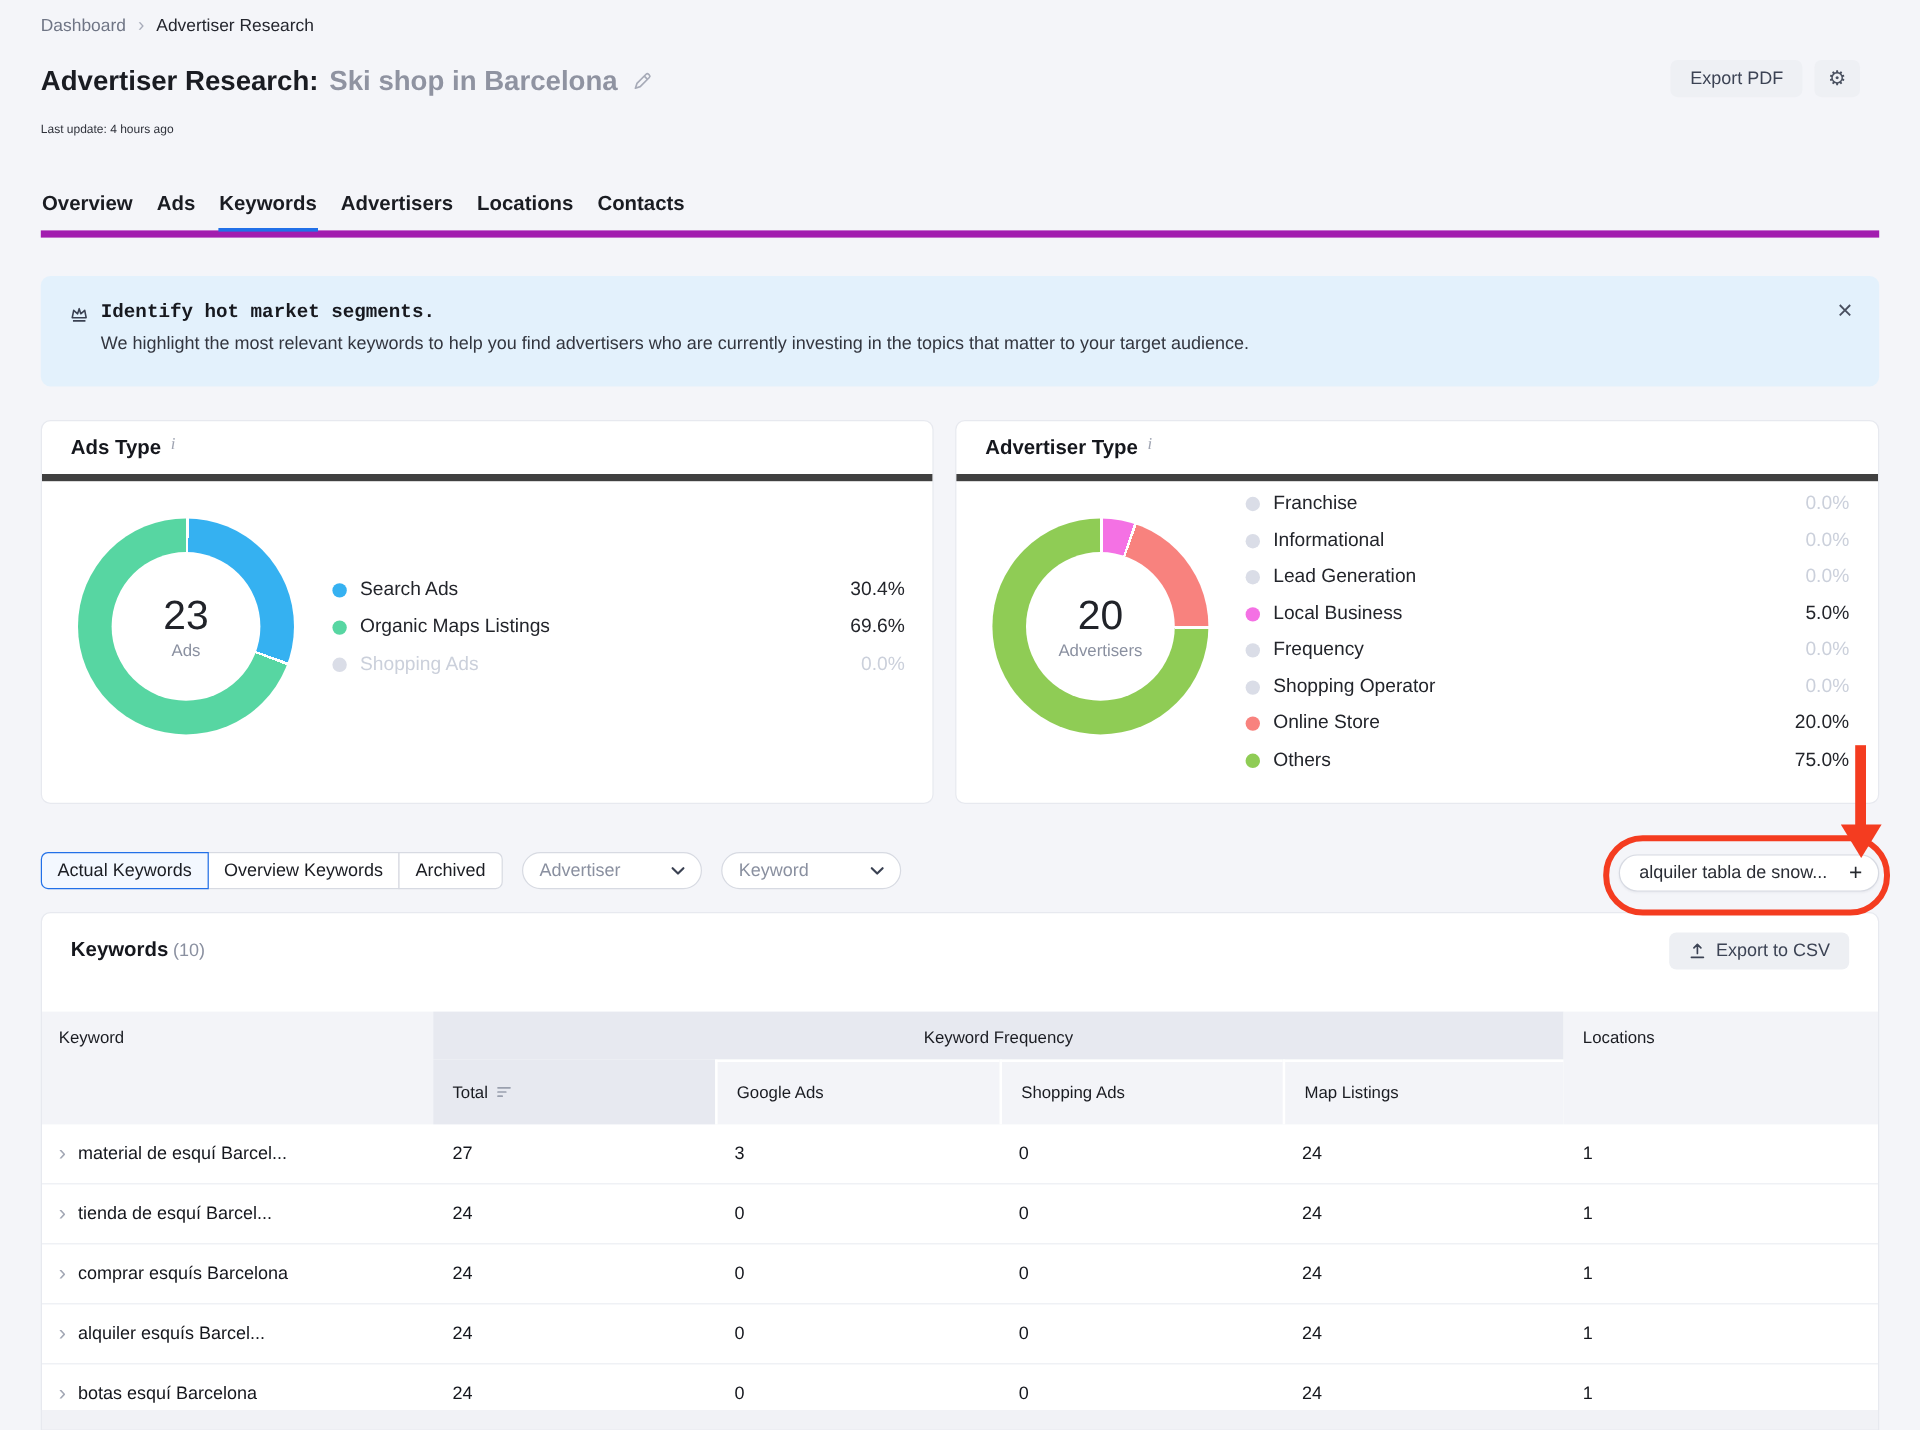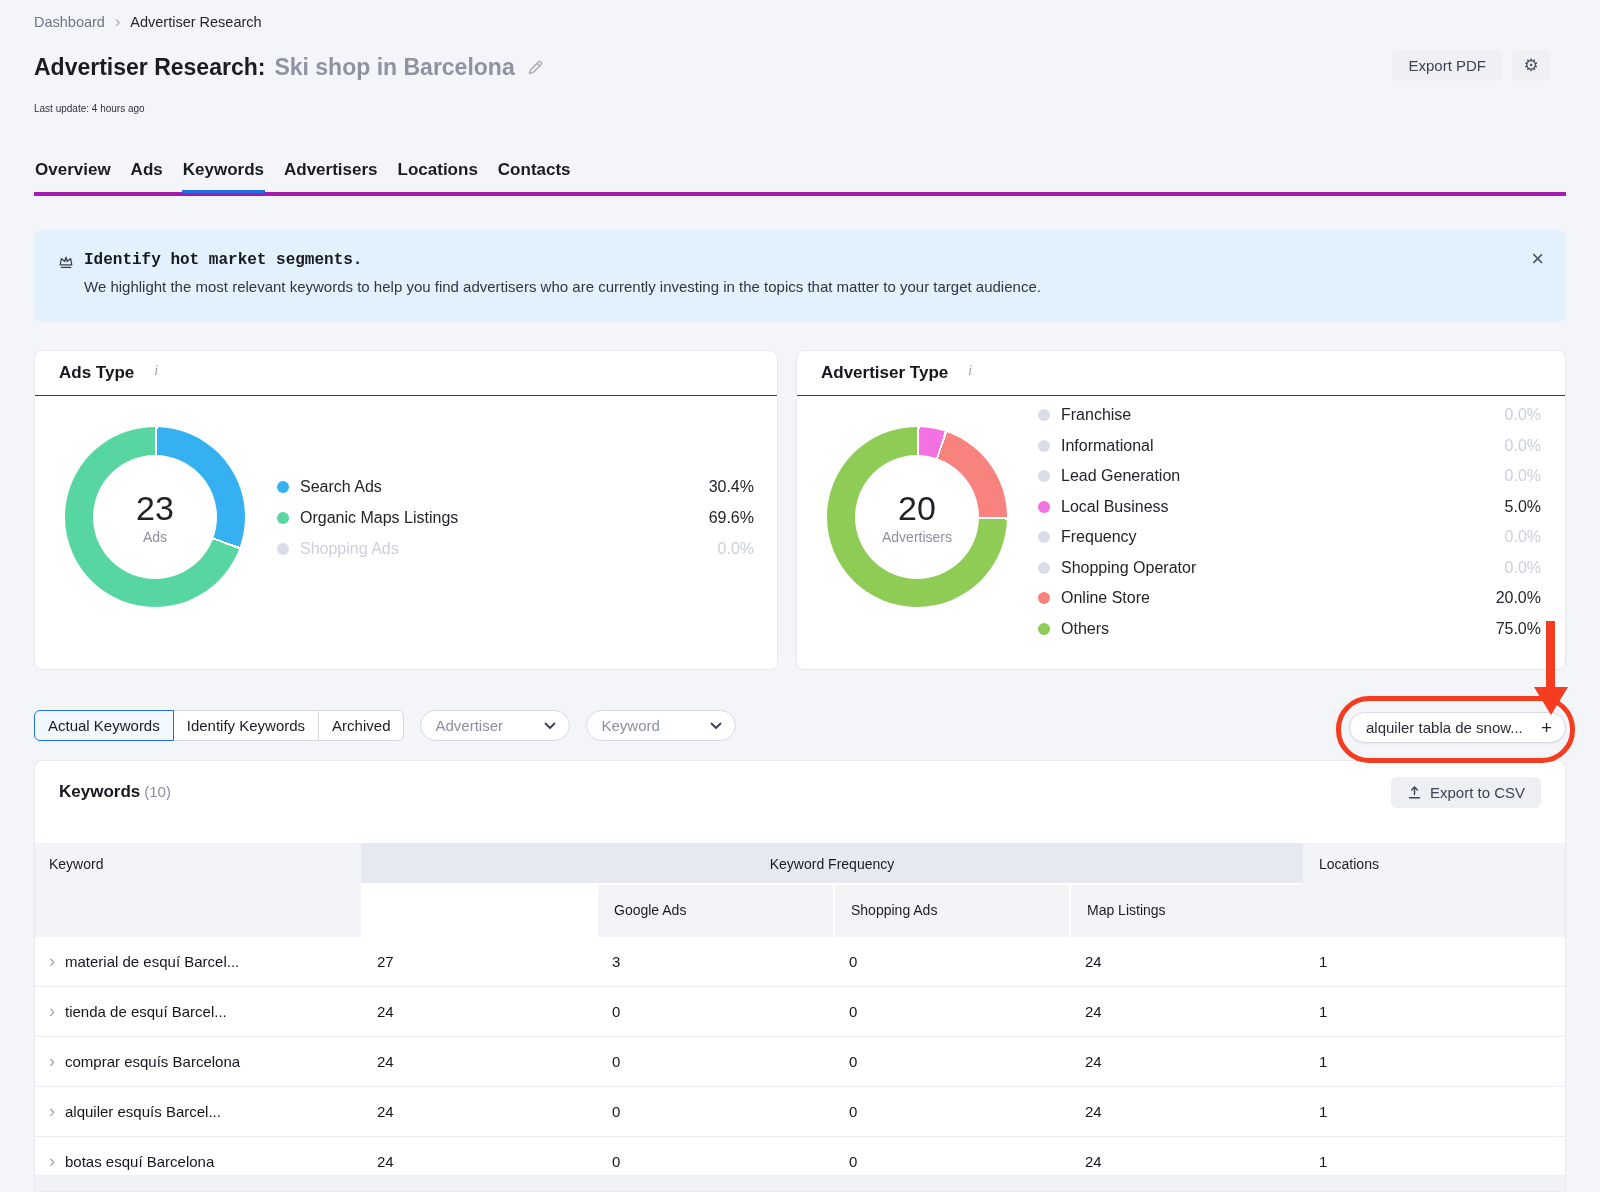--- a/index.html
+++ b/index.html
@@ -22,37 +22,37 @@
   .edit{display:inline-flex;margin-left:2px;cursor:pointer;}
   .hdr-actions{display:flex;gap:10px;align-items:center;}
   .btn{
     background:#EEF0F4;border:none;border-radius:6px;height:31px;padding:0 16px;
     font-size:15px;color:#3C4354;font-family:inherit;cursor:pointer;display:inline-flex;align-items:center;gap:8px;font-weight:500;
   }
   .icon-btn{width:38px;justify-content:center;padding:0;font-size:17px;color:#4A5160;}
   
   #last-update{position:absolute;left:34px;top:103px;font-size:10px;color:#2F323B;}
   
-  #tabs{position:absolute;left:34px;top:158px;width:1532px;display:flex;gap:18px;border-bottom:4px solid #a21caf;}
+  #tabs{position:absolute;left:34px;top:158px;width:1532px;display:flex;gap:18px;border-bottom:6px solid #a21caf;}
   .tab{font-size:17px;font-weight:600;color:#1A1C22;padding:2px 1px 10px 1px;cursor:pointer;border-bottom:3px solid transparent;margin-bottom:-1px;}
   .tab.active{border-bottom-color:#2170E8;}
   
   #banner{position:absolute;left:34px;top:230px;width:1532px;height:92px;box-sizing:border-box;
     background:#E3F1FC;border-radius:8px;padding:21px 22px 0 22px;display:flex;align-items:flex-start;}
   .banner-icon{flex:0 0 auto;margin-top:1px;}
   .banner-text{margin-left:8px;}
   .banner-title{font-size:16px;font-weight:700;color:#17191F;margin-bottom:9px;font-family:Liberation Mono, monospace;}
   .banner-desc{font-size:15px;color:#33363F;}
   .banner-close{position:absolute;right:22px;top:18px;font-size:22px;color:#4A5060;cursor:pointer;line-height:1;}
   
   #cards{position:absolute;left:34px;top:350px;width:1532px;height:320px;display:flex;gap:18px;}
   .card{background:#fff;border:1px solid #E7E9EF;border-radius:8px;box-sizing:border-box;position:relative;}
   .card-ads{width:744px;}
   .card-adv{width:770px;}
-  .card-head{height:44px;border-bottom:1px solid #404040;display:flex;align-items:center;padding-left:24px;gap:20px;}
+  .card-head{height:44px;border-bottom:6px solid #404040;display:flex;align-items:center;padding-left:24px;gap:8px;}
   .card-title{font-size:17px;font-weight:700;color:#15171D;}
   .info-i{font-family:"Liberation Serif","DejaVu Serif",serif;font-style:italic;font-size:14px;color:#9FA4B2;cursor:pointer;margin-top:-4px;}
   .card-body{position:relative;height:274px;}
   .donut{position:absolute;width:180px;height:180px;border-radius:50%;top:31px;left:30px;}
   .hole{position:absolute;inset:28px;background:#fff;border-radius:50%;display:flex;flex-direction:column;align-items:center;justify-content:center;gap:1px;}
   .c-val{font-size:34px;color:#212329;}
   .c-lab{font-size:14px;color:#8A90A0;}
   .legend{position:absolute;}
   .legend-ads{left:242px;right:23px;top:75px;}
   .legend-adv{left:241px;right:24px;top:4px;}
@@ -254,21 +254,21 @@
             <span class="lg-val">75.0%</span>
           </div>
         </div>
     </div>
   </section>
 </div>
 
 <div id="filter-row">
   <div class="segs">
       <button class="seg selected">Actual Keywords</button>
-      <button class="seg">Identify Keywords</button>
+      <button class="seg">Overview Keywords</button>
       <button class="seg">Archived</button>
     </div>
   <div class="dd">
     <span class="dd-label">Advertiser</span>
     <span>
       <svg width="12" height="8" viewBox="0 0 12 8" fill="none">
           <path d="M1.5 1.5L6 6l4.5-4.5" stroke="#3A4152" stroke-width="1.8" stroke-linecap="round" stroke-linejoin="round"></path>
         </svg>
     </span>
   </div>
@@ -299,20 +299,28 @@
             <path d="M2.5 12.8h10" stroke="#3C4354" stroke-width="1.4" stroke-linecap="round"></path>
           </svg>
       </span>
       <span>Export to CSV</span>
     </button>
   </div>
 
   <div class="thead grid">
     <div class="th th-kw">Keyword</div>
     <div class="th th-group">Keyword Frequency</div>
+    <div class="th th-total">
+      <span>Total</span>
+      <span style="margin-top:3px;">
+        <svg width="12" height="10" viewBox="0 0 12 10" fill="none">
+            <path d="M1 1.5h10M1 5h6.5M1 8.5h3.5" stroke="#9AA0AE" stroke-width="1.4" stroke-linecap="round"></path>
+          </svg>
+      </span>
+    </div>
     <div class="th th-sub th-g">Google Ads</div>
     <div class="th th-sub th-s">Shopping Ads</div>
     <div class="th th-sub th-m">Map Listings</div>
     <div class="th th-loc">Locations</div>
   </div>
 
   <div class="tbody">
       <div class="trow grid">
         <div class="td td-kw">
           <span class="chev">›</span>

